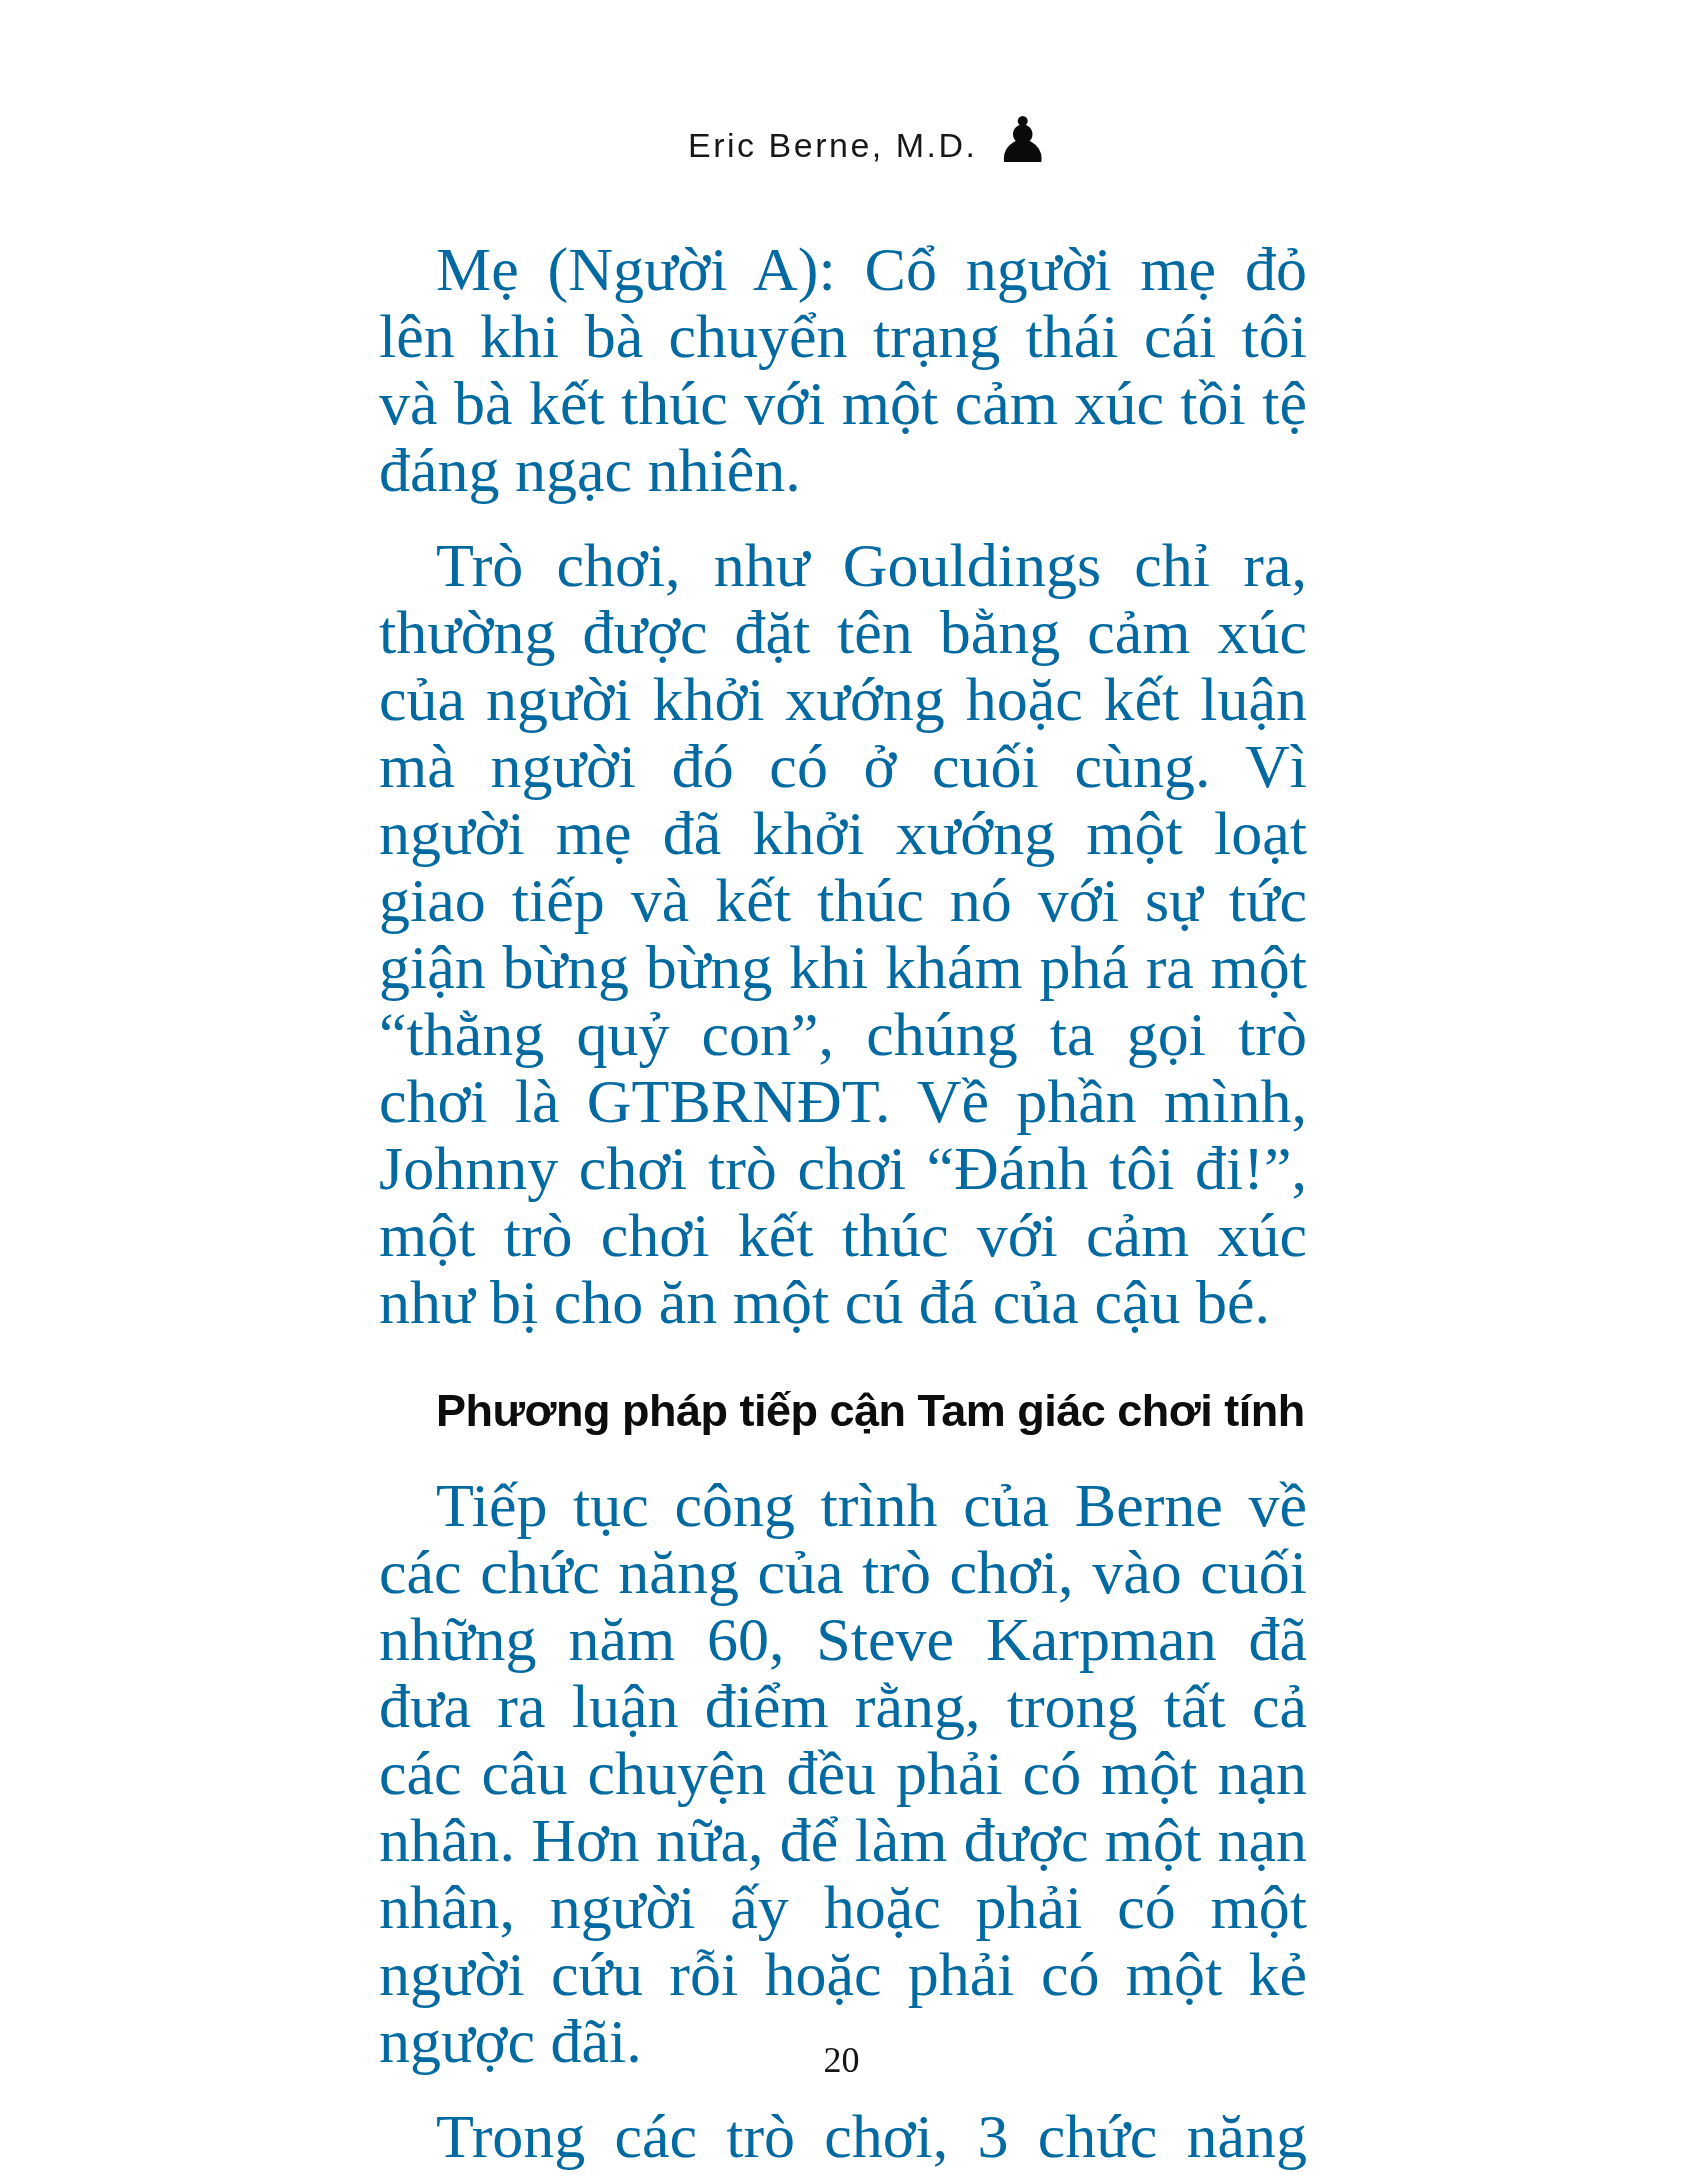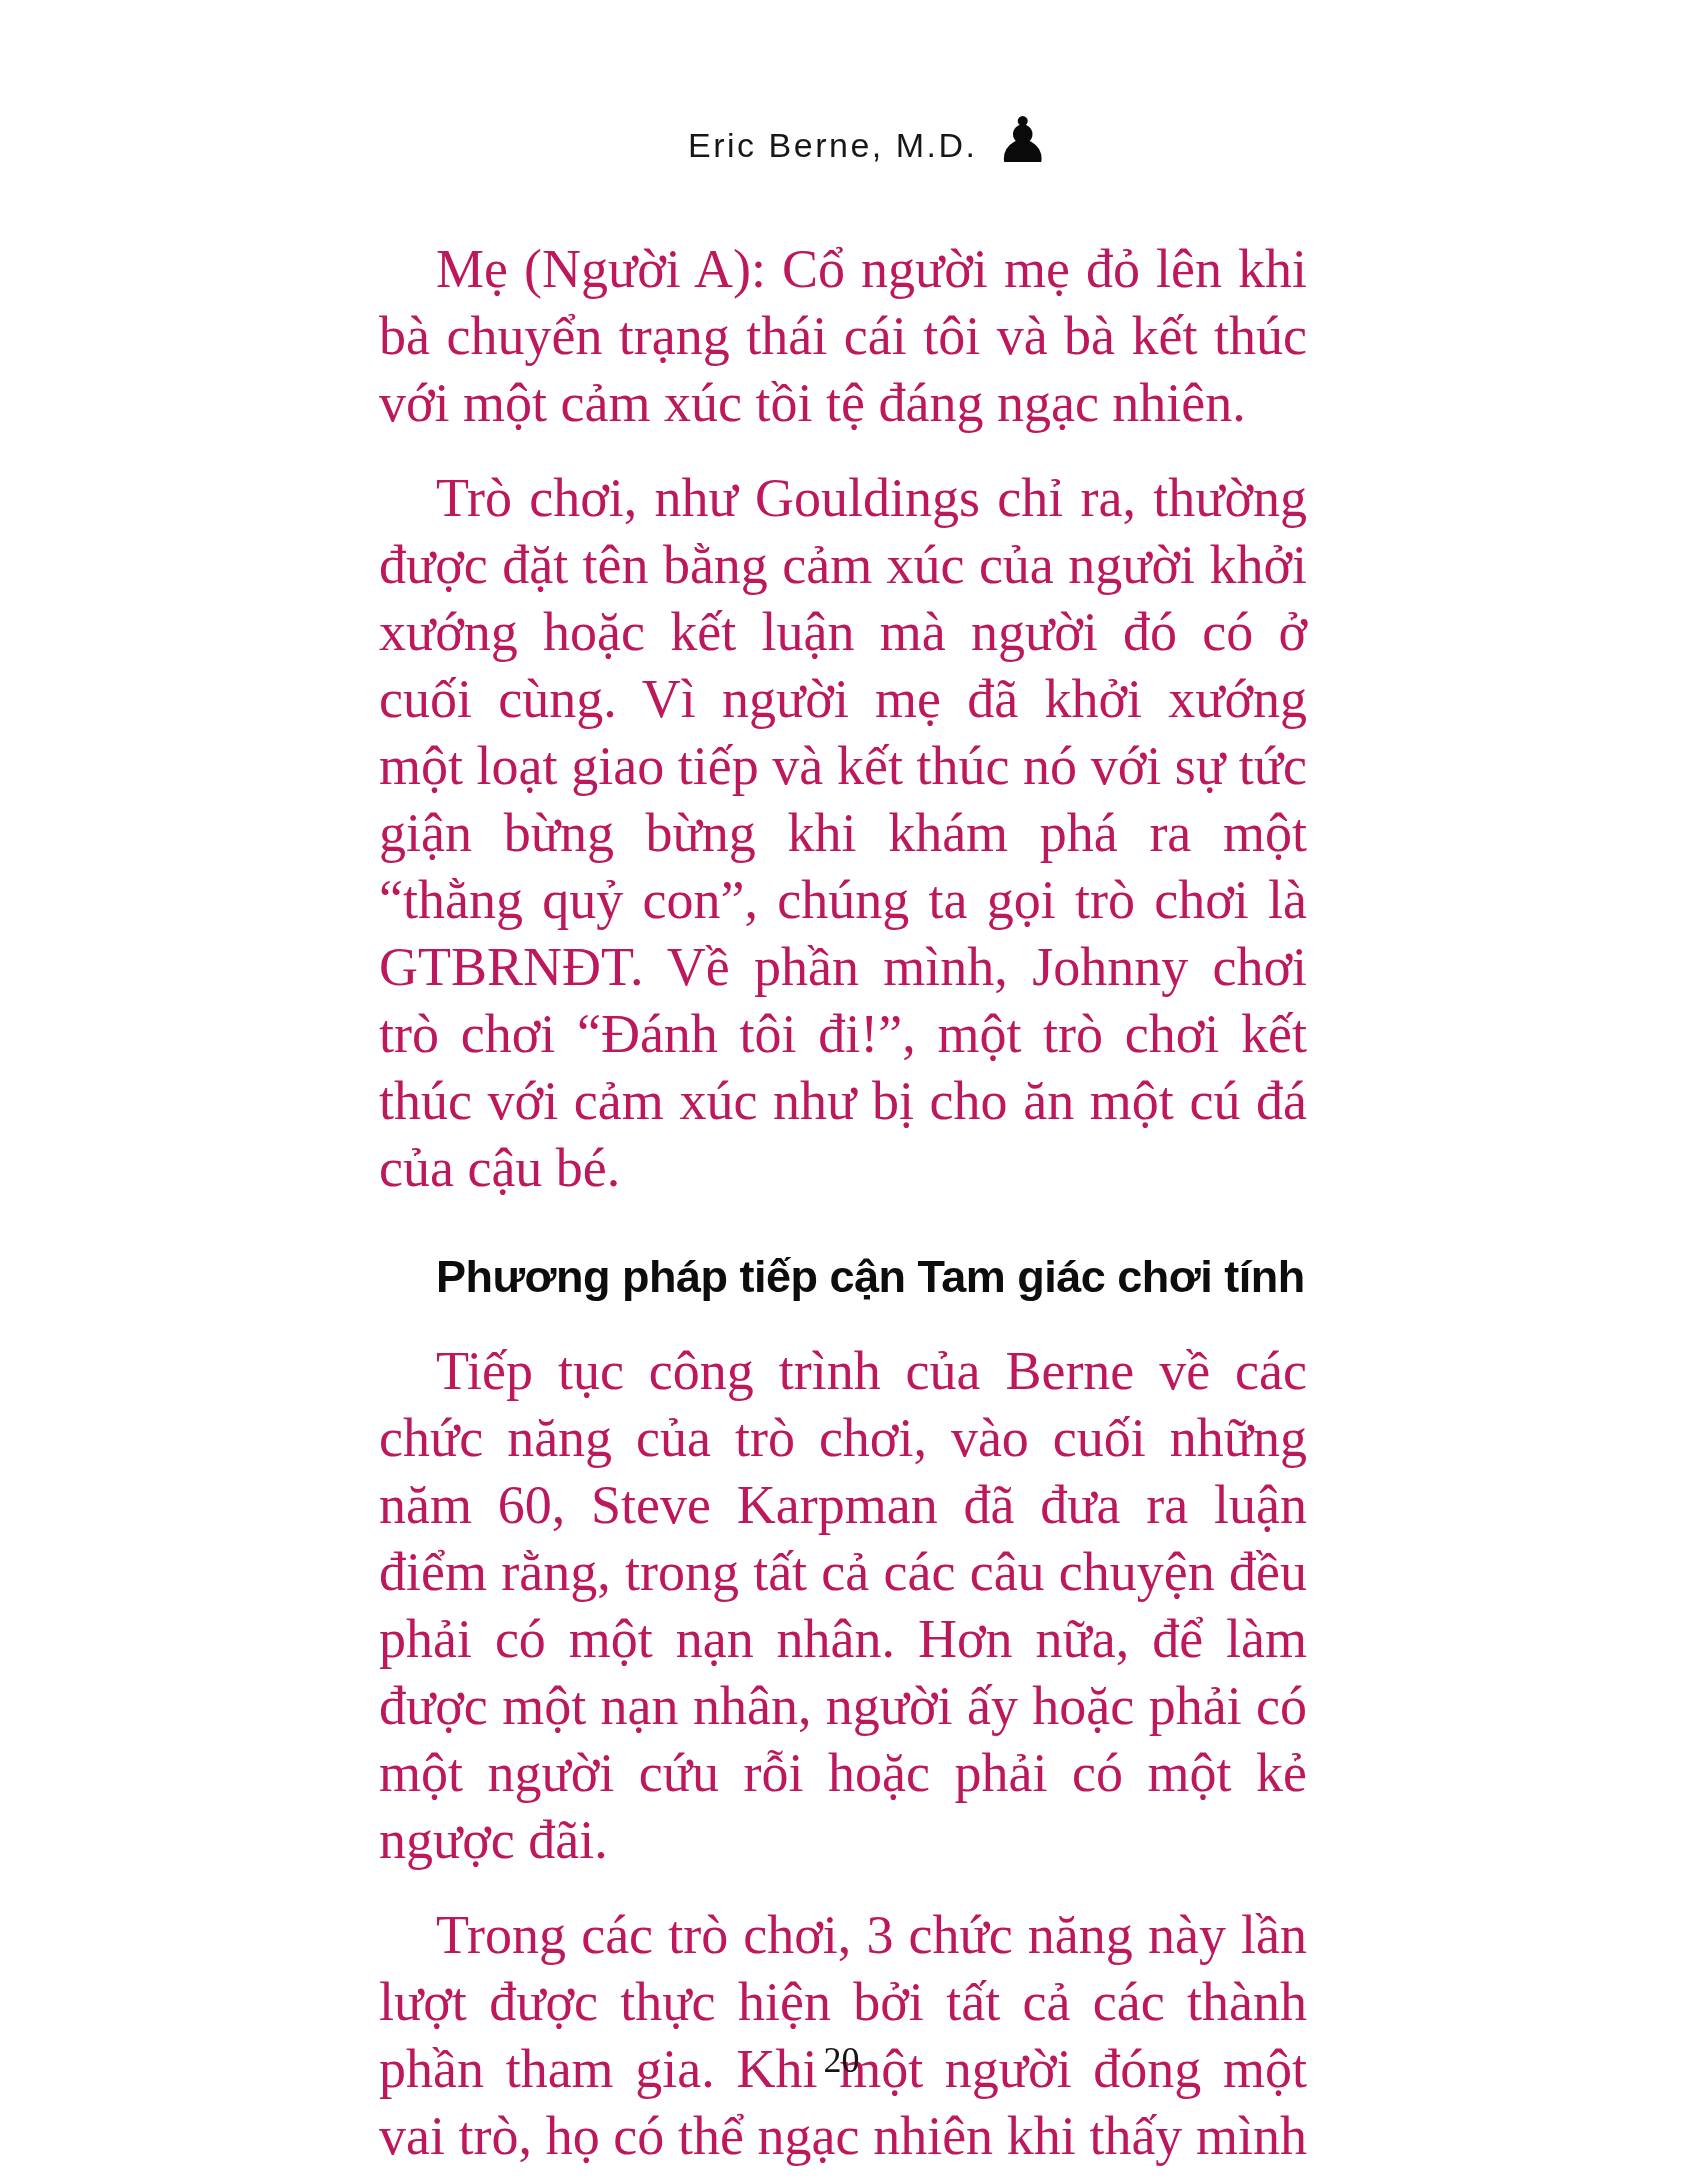--- a/index.html
+++ b/index.html
@@ -45,26 +45,26 @@
     color: #0a0a0a;
     transform: translateY(-4px);
   }
   .content {
     position: absolute;
     top: 236px;
     left: 379px;
     width: 928px;
   }
   p.body-par {
-    font-size: 54px;
+    font-size: 62px;
     line-height: 67px;
     text-align: justify;
     text-indent: 57px;
     margin: 0 0 28px 0;
-    color: #be185d;
+    color: #0369a1;
   }
   h2.section-heading {
     font-family: "Liberation Sans", sans-serif;
     font-weight: 700;
     font-size: 45px;
     line-height: 1.2;
     color: #0d0d0d;
     margin: 48px 0 34px 57px;
     letter-spacing: -0.5px;
   }

